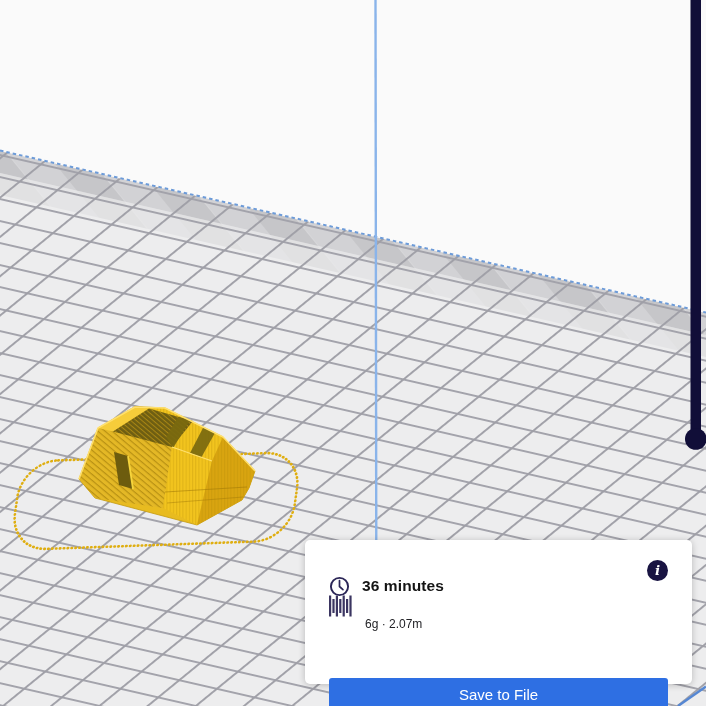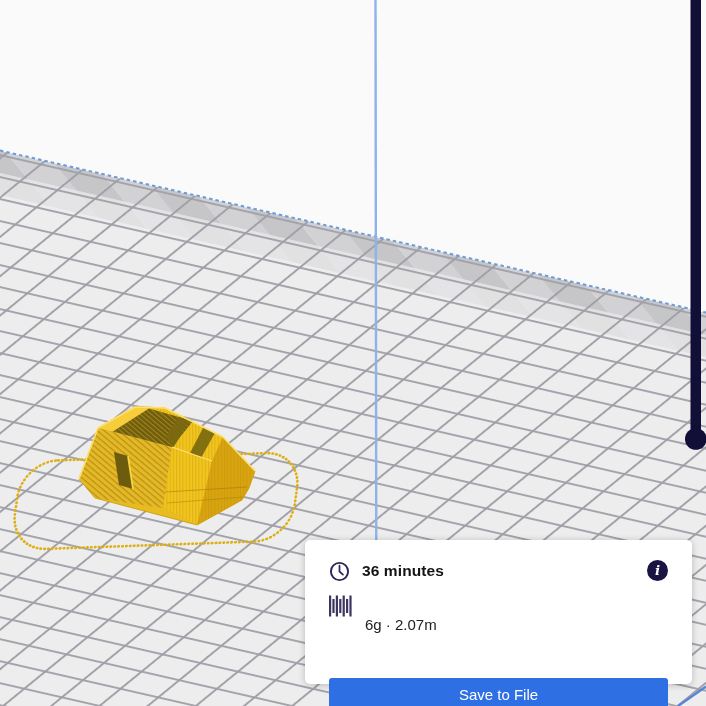--- a/index.html
+++ b/index.html
@@ -9,30 +9,30 @@
     font-family:"Liberation Sans", sans-serif;
   }
   #viewport{position:absolute;left:0;top:0;}
 
   
   .panel{
     position:absolute;left:305px;top:540px;width:387px;height:144px;
     background:#ffffff;border-radius:5px;
     box-shadow:0 1px 7px rgba(0,0,0,.22);
   }
-  .row1{position:absolute;left:24px;top:20px;right:24px;height:22px;display:flex;align-items:center;}
+  .row1{position:absolute;left:24px;top:35px;right:24px;height:22px;display:flex;align-items:center;}
   .time-label{margin-left:12px;font-size:15.5px;font-weight:bold;color:#141414;letter-spacing:.1px;}
   .info-btn{
     position:absolute;right:24px;top:20px;width:21px;height:21px;border-radius:50%;
     background:#191442;color:#ffffff;display:flex;align-items:center;justify-content:center;
     font-family:"DejaVu Serif", serif;font-style:italic;font-weight:bold;font-size:13.5px;
     cursor:pointer;line-height:1;
   }
   .row2{position:absolute;left:24px;top:55px;right:24px;height:22px;display:flex;align-items:center;}
-  .mat-label{margin-left:12px;font-size:15px;color:#222226;margin-top:36px;}
+  .mat-label{margin-left:12px;font-size:12px;color:#222226;margin-top:36px;}
   .save-btn{
     position:absolute;left:24px;right:24px;top:90px;height:32px;
     background:#2e6fe3;border:none;border-radius:3px;
     color:#ffffff;font-size:15px;font-family:"Liberation Sans", sans-serif;
     display:flex;align-items:center;justify-content:center;cursor:pointer;margin-top:48px;
   }
 </style>
 </head>
 <body>
 

